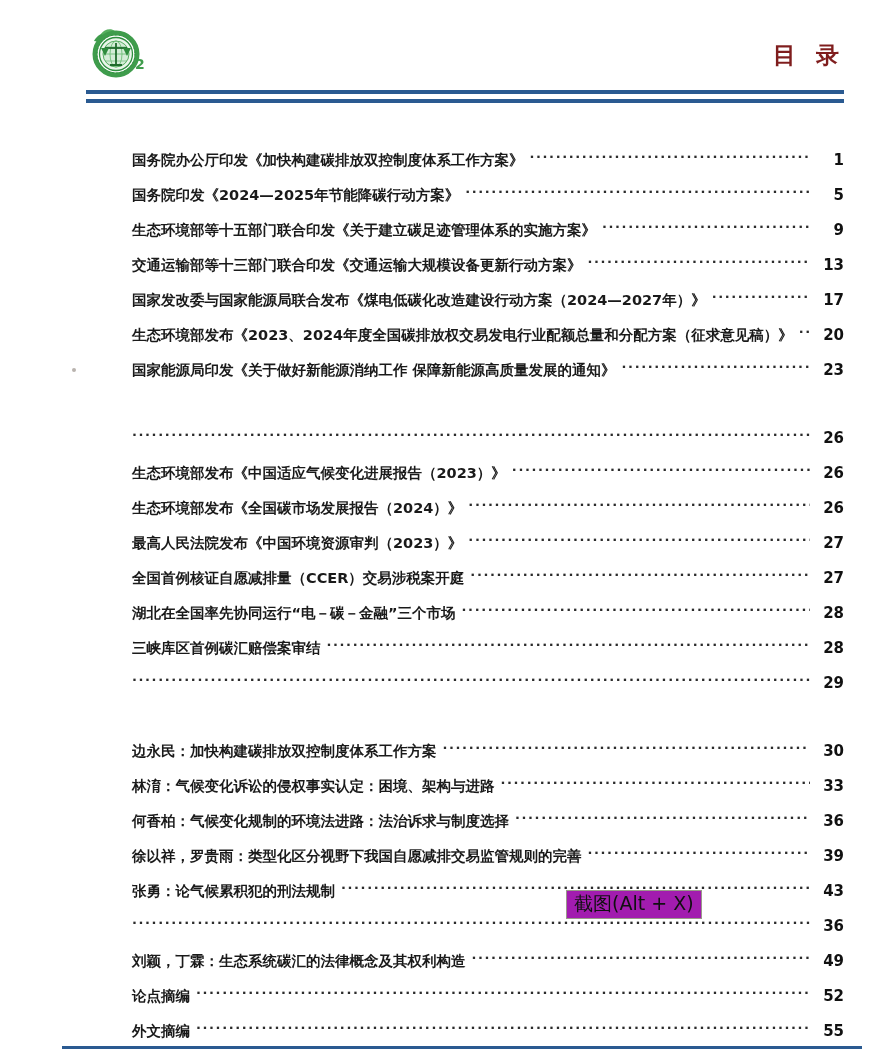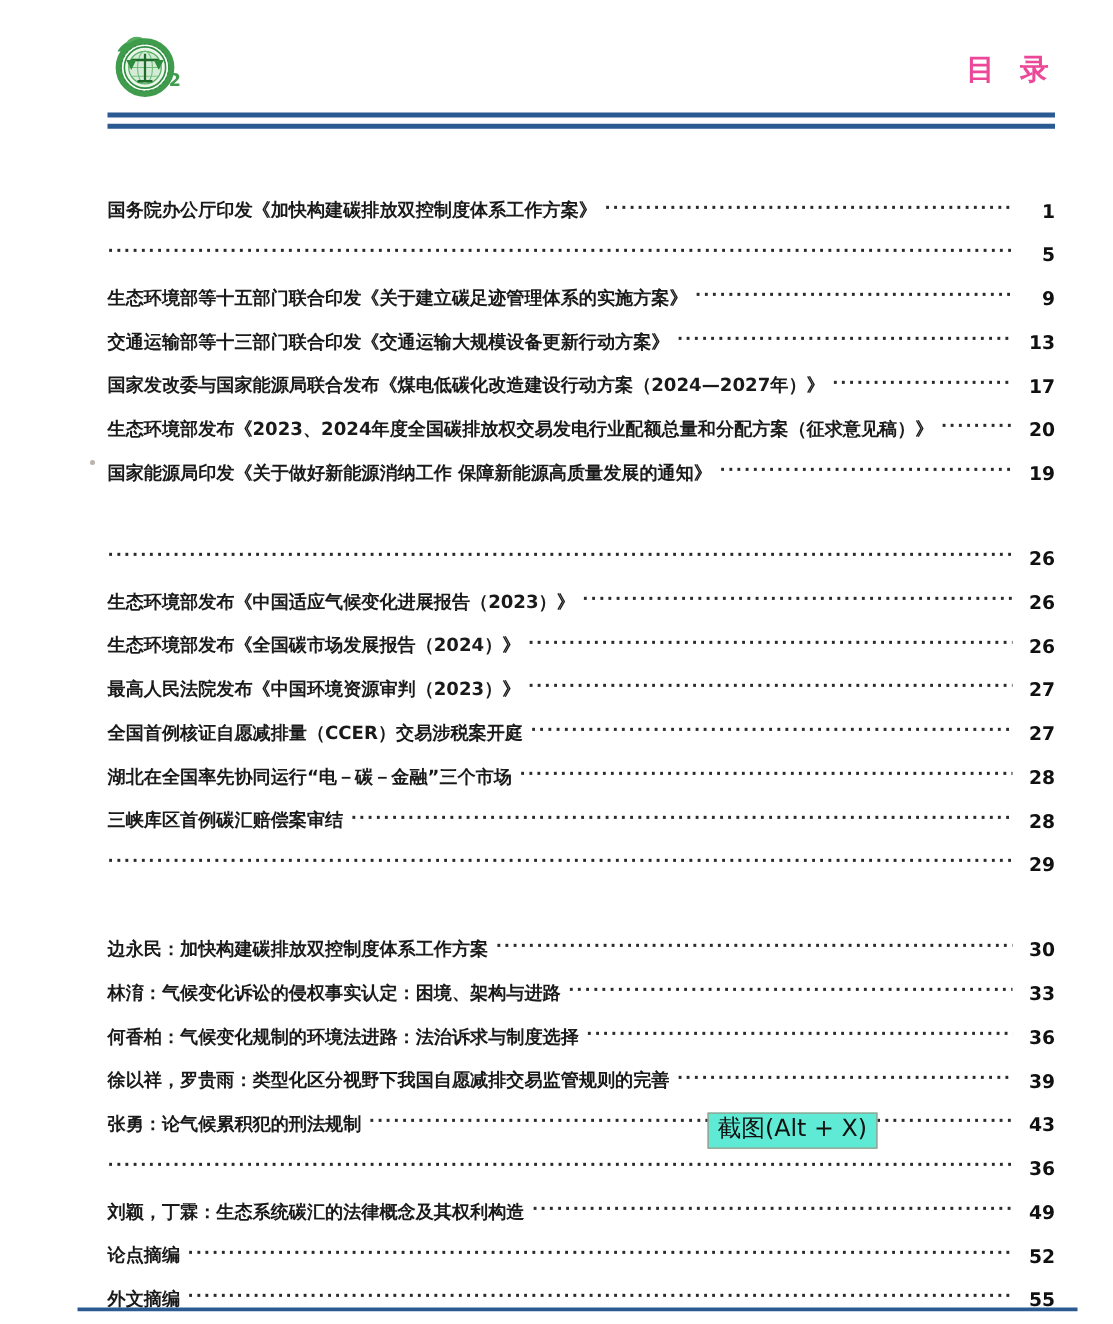--- a/index.html
+++ b/index.html
@@ -36,21 +36,21 @@
   }
   .logo svg { display: block; }
 
   .doc-title {
     position: absolute;
     right: 45px;
     top: 40px;
     font-size: 23px;
     font-weight: bold;
     letter-spacing: 6px;
-    color: #ec4899;
+    color: #7f1d1d;
     font-family: "DejaVu Sans", "Liberation Sans", sans-serif;
   }
 
   
   .rule {
     position: absolute;
     left: 86px;
     width: 758px;
     background: #2a5a91;
   }
@@ -97,26 +97,27 @@
     font-size: 19px;
     font-weight: bold;
     color: #ffffff;
     letter-spacing: 1px;
     font-family: "DejaVu Sans", "Liberation Sans", sans-serif;
   }
 
   
   .entry {
     display: flex;
-    align-items: center;
+    align-items: flex-start;
     height: 35px;
     font-size: 14.5px;
     color: #1a1a1a;
     font-weight: bold;
     font-family: "DejaVu Sans", "Liberation Sans", sans-serif;
+    margin-left: 46px;
   }
   .entry-title {
     white-space: nowrap;
     flex: 0 0 auto;
     padding-right: 6px;
   }
   .entry-dots {
     flex: 1 1 auto;
     overflow: hidden;
     white-space: nowrap;
@@ -148,21 +149,21 @@
     background: #b9b3ae;
     border-radius: 50%;
   }
 
   
   .screenshot-tooltip {
     position: absolute;
     left: 566px;
     top: 890px;
     padding: 2px 7px 3px 7px;
-    background: #5eead4;
+    background: #a21caf;
     border: 1px solid #9a9a8a;
     font-size: 19px;
     color: #101010;
     font-family: "DejaVu Sans", "Liberation Sans", sans-serif;
     white-space: nowrap;
     line-height: 1.15;
   }
 </style>
 </head>
 <body>
@@ -210,20 +211,21 @@
       <div class="section-bar">
         <div class="section-bar-title">制度规则</div>
       </div>
       <div class="section-entries dense">
         <div class="entry">
           <span class="entry-title">国务院办公厅印发《加快构建碳排放双控制度体系工作方案》</span>
           <span class="entry-dots">····························································································································································································································</span>
           <span class="entry-page">1</span>
         </div>
         <div class="entry">
+          <span class="entry-title">国务院印发《2024—2025年节能降碳行动方案》</span>
           <span class="entry-dots">····························································································································································································································</span>
           <span class="entry-page">5</span>
         </div>
         <div class="entry">
           <span class="entry-title">生态环境部等十五部门联合印发《关于建立碳足迹管理体系的实施方案》</span>
           <span class="entry-dots">····························································································································································································································</span>
           <span class="entry-page">9</span>
         </div>
         <div class="entry">
           <span class="entry-title">交通运输部等十三部门联合印发《交通运输大规模设备更新行动方案》</span>
@@ -236,21 +238,21 @@
           <span class="entry-page">17</span>
         </div>
         <div class="entry">
           <span class="entry-title">生态环境部发布《2023、2024年度全国碳排放权交易发电行业配额总量和分配方案（征求意见稿）》</span>
           <span class="entry-dots">····························································································································································································································</span>
           <span class="entry-page">20</span>
         </div>
         <div class="entry">
           <span class="entry-title">国家能源局印发《关于做好新能源消纳工作 保障新能源高质量发展的通知》</span>
           <span class="entry-dots">····························································································································································································································</span>
-          <span class="entry-page">19</span>
+          <span class="entry-page">23</span>
         </div>
       </div>
       <div class="section-bar">
         <div class="section-bar-title">实践探索</div>
       </div>
       <div class="section-entries dense">
         <div class="entry">
           <span class="entry-dots">····························································································································································································································</span>
           <span class="entry-page">26</span>
         </div>

